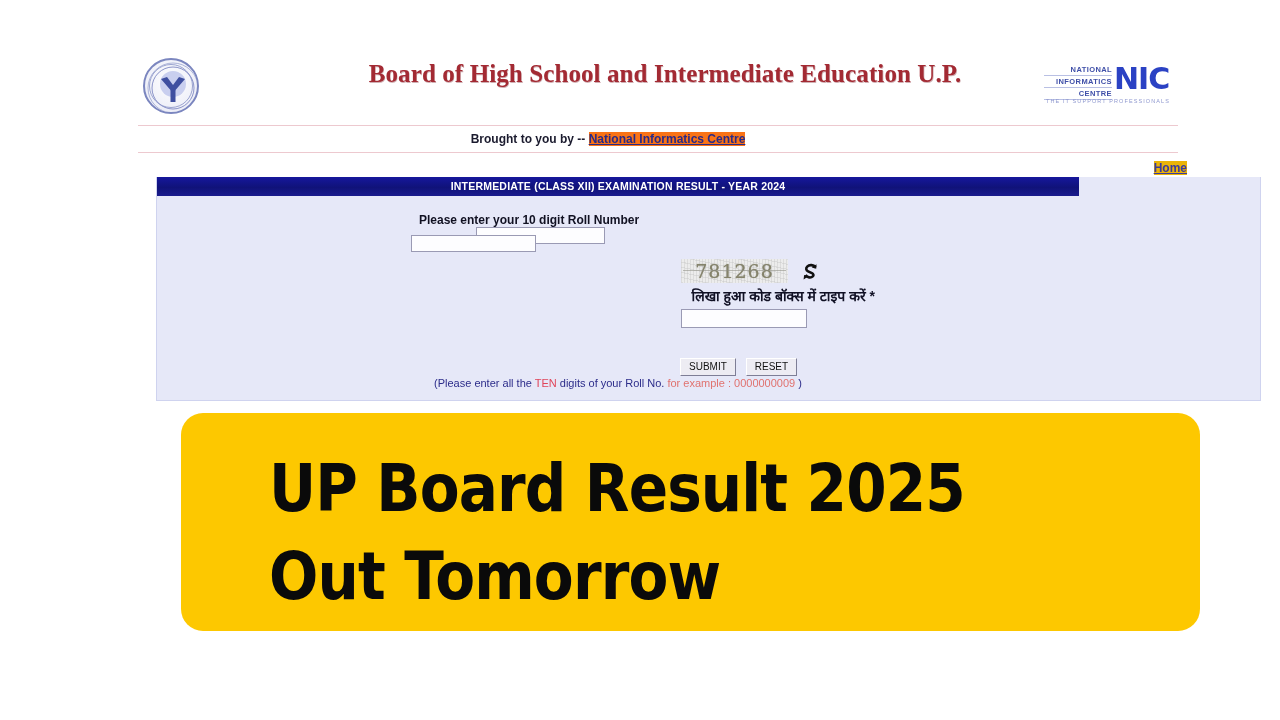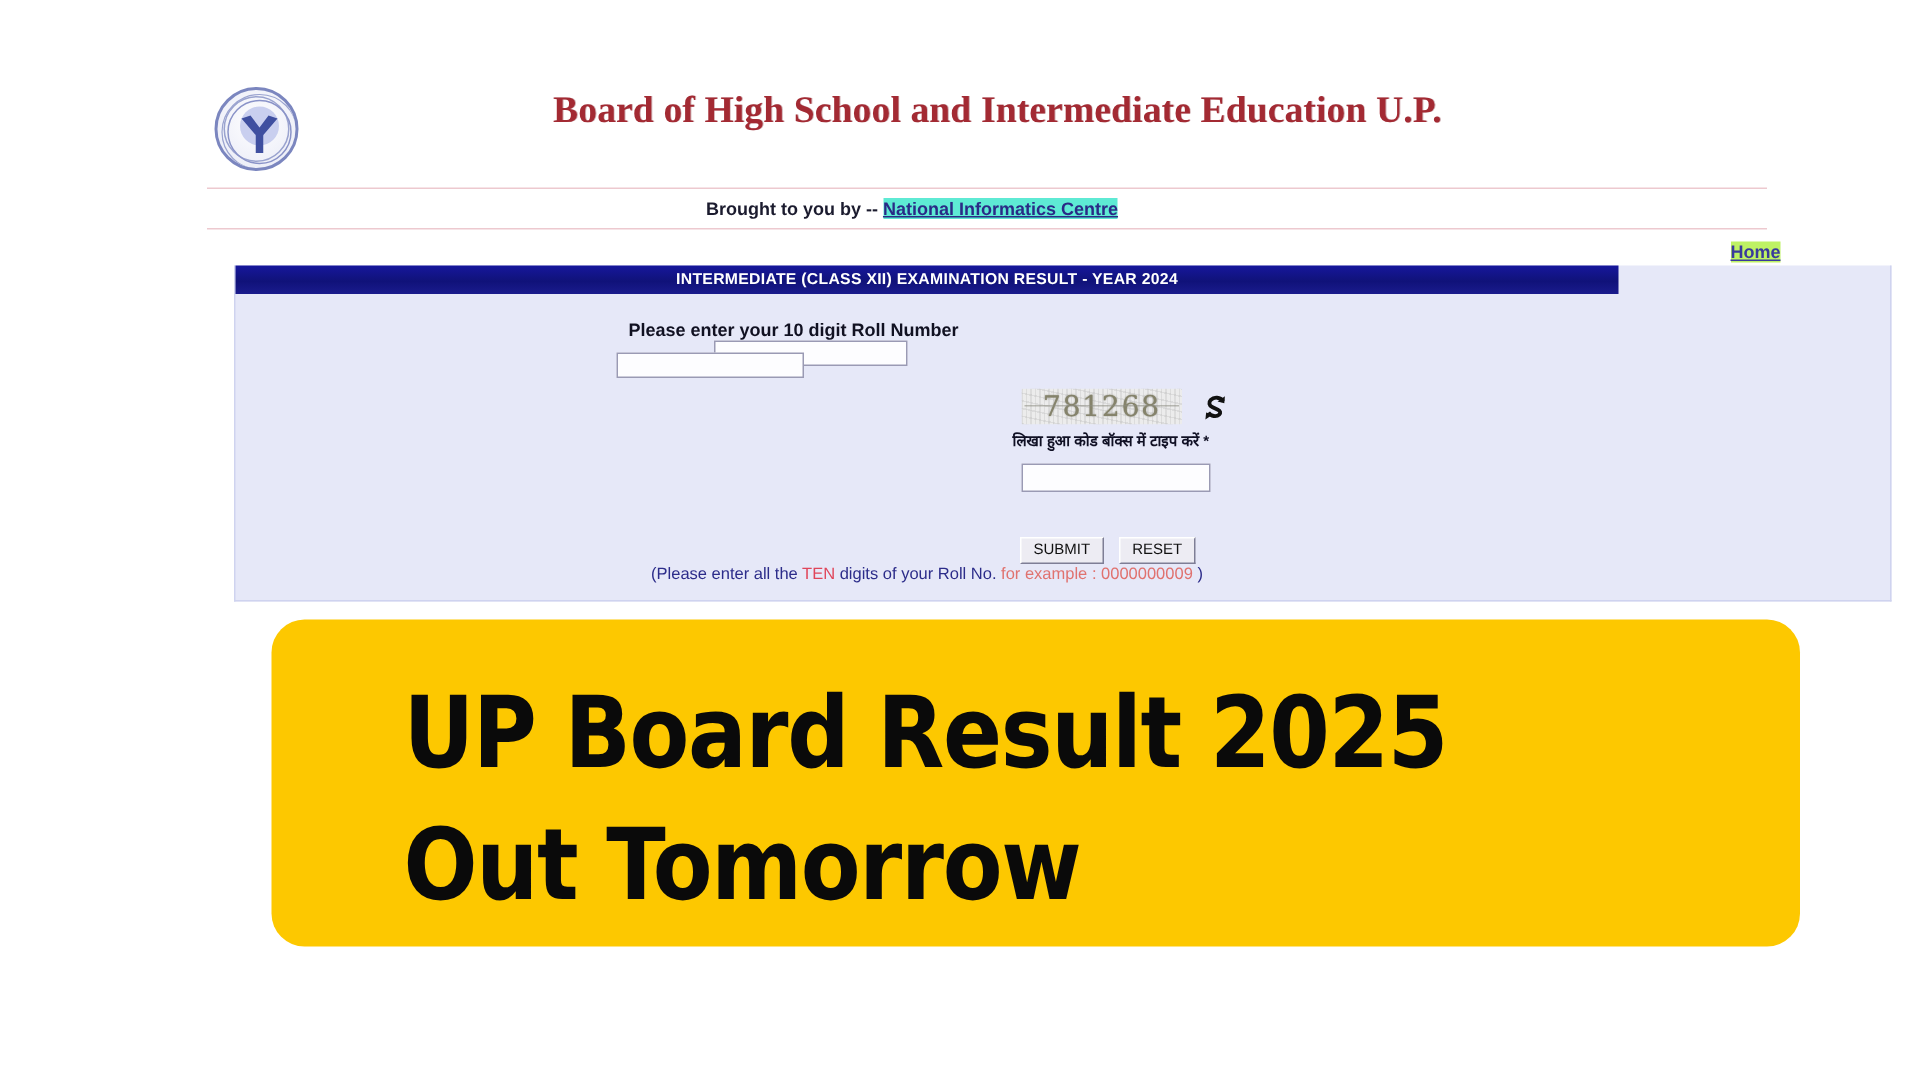--- a/index.html
+++ b/index.html
@@ -107,32 +107,32 @@
     left: 138px; top: 132px;
     width: 940px;
     text-align: center;
     font-size: 12px;
     font-weight: bold;
     color: #1b1b2e;
   }
   #brought-by .nic-link {
     color: #2a2a86;
     text-decoration: underline;
-    background: #5eead4;
+    background: #f97316;
     margin-top: 28px;
   }
 
   #home-link {
     position: absolute;
     right: 93px; top: 161px;
     font-size: 12px;
     font-weight: bold;
     color: #3a3a9c;
     text-decoration: underline;
-    background: #bef264;
+    background: #eab308;
   }
 
   
   #result-panel {
     position: absolute;
     left: 156px; top: 177px;
     width: 1105px; height: 224px;
     background: #e6e8f8;
     border-left: 1px solid #cfd3ef;
     border-right: 1px solid #cfd3ef;
@@ -212,22 +212,22 @@
   }
   #captcha-refresh-icon {
     position: absolute;
     left: 118px; top: 2px;
     width: 22px; height: 22px;
   }
   #captcha-hint {
     position: absolute;
     left: -6px; top: 27px;
     width: 200px;
-    text-align: left;
-    font-size: 10px;
+    text-align: right;
+    font-size: 14px;
     font-weight: bold;
     color: #101024;
     white-space: nowrap;
   }
   #captcha-input {
     position: absolute;
     left: 524px; top: 132px;
     width: 126px; height: 19px;
     background: #fdfdff;
     border: 1px solid #9a9ab4;
@@ -301,20 +301,29 @@
         <circle cx="28" cy="28" r="21" fill="none" stroke="#8a93c8" stroke-width="1"></circle>
         <circle cx="28" cy="24" r="13" fill="#c9cfef"></circle>
         <path d="M16 19 L28 33 L40 19 L34 17 L28 25 L22 17 Z" fill="#3f4fa0"></path>
         <rect x="25.5" y="30" width="5" height="12" fill="#3f4fa0"></rect>
         <circle cx="28" cy="28" r="25" fill="none" stroke="#9aa3cf" stroke-width="0.8"></circle>
       </svg>
     </div>
 
     <div id="header-title">Board of High School and Intermediate Education U.P.</div>
 
+    <div id="nic-logo">
+      <div class="nic-words">
+        <div>NATIONAL</div>
+        <div>INFORMATICS</div>
+        <div>CENTRE</div>
+      </div>
+      <div class="nic-big">NIC</div>
+      <div class="nic-tag">THE IT SUPPORT PROFESSIONALS</div>
+    </div>
   </div>
 
   <div class="hrule" id="hrule-top"></div>
 
   <div id="brought-by">
     <span>Brought to you by -- </span><a class="nic-link" href="#">National Informatics Centre</a>
   </div>
 
   <div class="hrule" id="hrule-bottom"></div>
 

